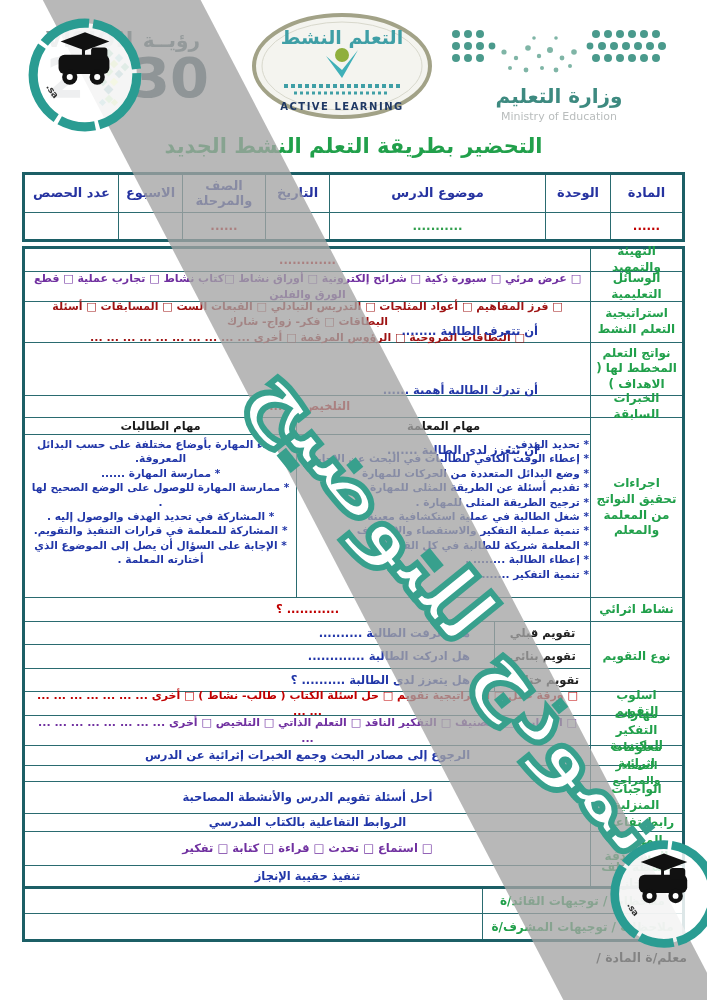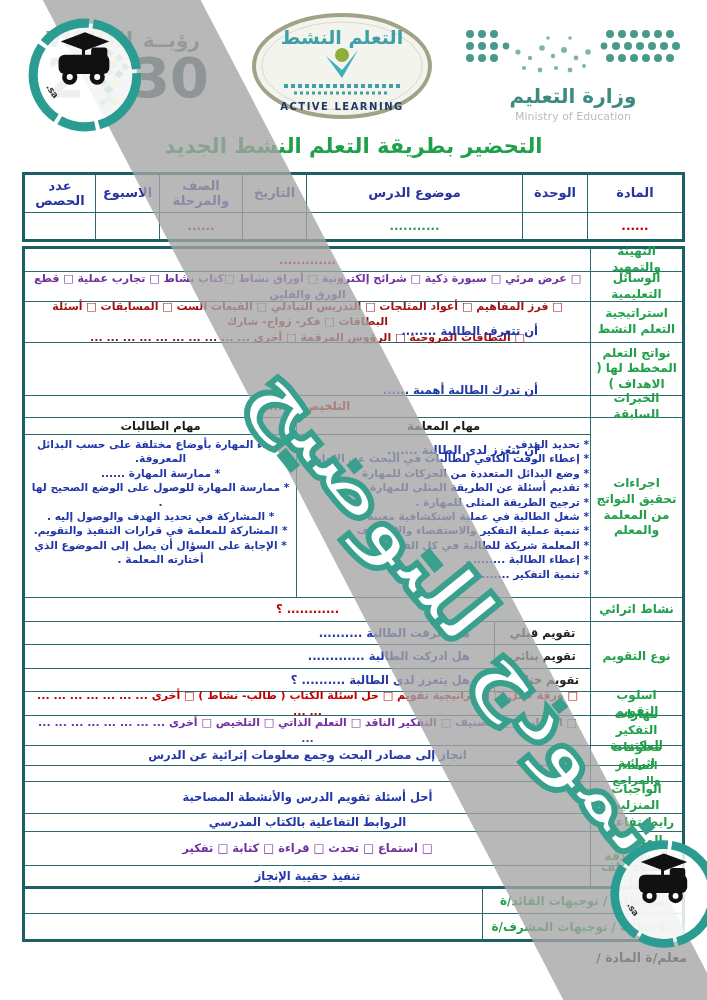--- a/index.html
+++ b/index.html
@@ -7,40 +7,40 @@
   .page { position:relative; width:707px; height:1000px; margin:0 auto; background:#ffffff; overflow:hidden; direction:rtl; }
 
   
   .header { position:absolute; top:0; left:0; width:707px; height:130px; z-index:6; }
   .vision { position:absolute; left:46px; top:28px; width:185px; direction:ltr; color:#949a9b; }
   .vision-row1 { font-size:21px; font-weight:bold; letter-spacing:1px; white-space:nowrap; }
   .vision-row1 .ar { font-size:20px;margin-top:40px; }
   .vision-row2 { display:flex; align-items:center; direction:ltr; margin-top:-4px;text-align:right; }
   .vision-digit { font-size:56px; font-weight:bold; color:#8f9597; line-height:1; }
   .badge { position:absolute; left:250px; top:12px; }
-  .moe { position:absolute; right:14px; top:26px; width:240px; text-align:center; }
+  .moe { position:absolute; right:28px; top:26px; width:240px; text-align:center; }
   .moe-ar { font-size:20px; font-weight:bold; color:#3d8a80; margin-top:2px; letter-spacing:1px; }
   .moe-en { font-size:11px; color:#b9bdbd; margin-top:2px; }
 
   
   .doc-title { position:absolute; top:134px; left:0; width:707px; text-align:center;
                font-size:21px; font-weight:bold; color:#21a04b; z-index:2; }
 
   
   .tbl { position:absolute; left:22px; width:663px; border:3px solid #1c5f66; background:transparent; z-index:1; }
   .row { display:flex; border-bottom:1px solid #2a6b70; }
   .row:last-child { border-bottom:none; }
   .cell { border-left:1px solid #2a6b70; display:flex; align-items:center; justify-content:center; text-align:center; }
   .cell:last-child { border-left:none; }
 
   
   .info-tbl { top:172px; }
   .info-head .cell { height:37px; font-size:13px; font-weight:bold; color:#2633a0; line-height:1.15; padding:1px; }
   .info-vals .cell { height:26px; font-size:12px; font-weight:bold; }
-  .w-mada{width:95px}.w-wahda{width:65px}.w-mawdoo{width:216px}.w-tarikh{width:64px}.w-saff{width:83px}.w-usboo{width:64px}.w-hisas{flex:1}
+  .w-mada{width:72px}.w-wahda{width:65px}.w-mawdoo{width:216px}.w-tarikh{width:64px}.w-saff{width:83px}.w-usboo{width:64px}.w-hisas{flex:1}
   .v-red{color:#c00000}.v-green{color:#2f9e4c}
 
   
   .main-tbl { top:246px; }
   .mlabel { width:92px; min-width:92px; border-left:1px solid #2a6b70; display:flex; align-items:center; justify-content:center;
             text-align:center; color:#21a04b; font-weight:bold; font-size:12px; line-height:1.3; padding:1px 2px; }
   .mcontent { flex:1; display:flex; align-items:center; justify-content:center; text-align:center;
               font-weight:bold; font-size:11.5px; padding:1px 6px; line-height:1.4; }
   .blue{color:#2136a8}.red{color:#c00000}.dred{color:#9e1212}.purple{color:#7030a0}
   .h-tahyia{height:23px}.h-wasael{height:30px}.h-strategy{height:41px}.h-outcomes{height:53px}.h-prior{height:22px}
@@ -322,21 +322,21 @@
       <div class="mcontent red" style="font-size:11px">□ ورقة عمل □ استراتيجية تقويم  □  حل اسئلة الكتاب ( طالب- نشاط )  □  أخرى ... ... ... ... ... ... ... ... ...</div>
     </div>
 
     <div class="row h-think">
       <div class="mlabel">مهارات التفكير المكتسبة</div>
       <div class="mcontent purple" style="font-size:11px">□ المقارنة  □ التصنيف  □ التفكير الناقد □ التعلم الذاتي □  التلخيص □  أخرى ... ... ... ... ... ... ... ... ...</div>
     </div>
 
     <div class="row h-info2">
       <div class="mlabel">معلومات اثرائية</div>
-      <div class="mcontent blue">انجاز إلى مصادر البحث وجمع معلومات إثرائية عن الدرس</div>
+      <div class="mcontent blue">الرجوع إلى مصادر البحث وجمع الخبرات إثرائية عن الدرس</div>
     </div>
 
     <div class="row h-sources">
       <div class="mlabel" style="font-size:11px">المصادر والمراجع</div>
       <div class="mcontent"></div>
     </div>
 
     <div class="row h-homework">
       <div class="mlabel">الواجبات المنزلية</div>
       <div class="mcontent blue">أحل أسئلة تقويم الدرس والأنشطة المصاحبة</div>

